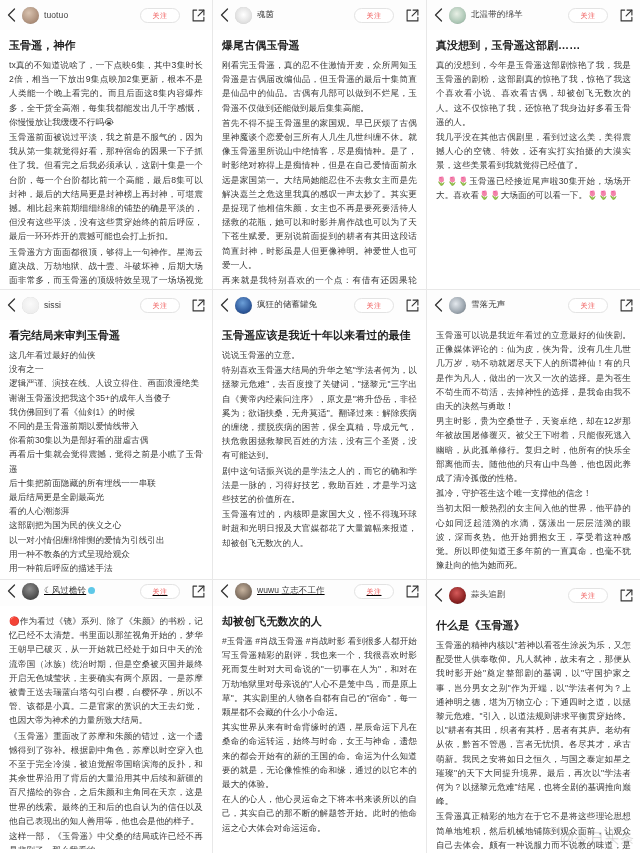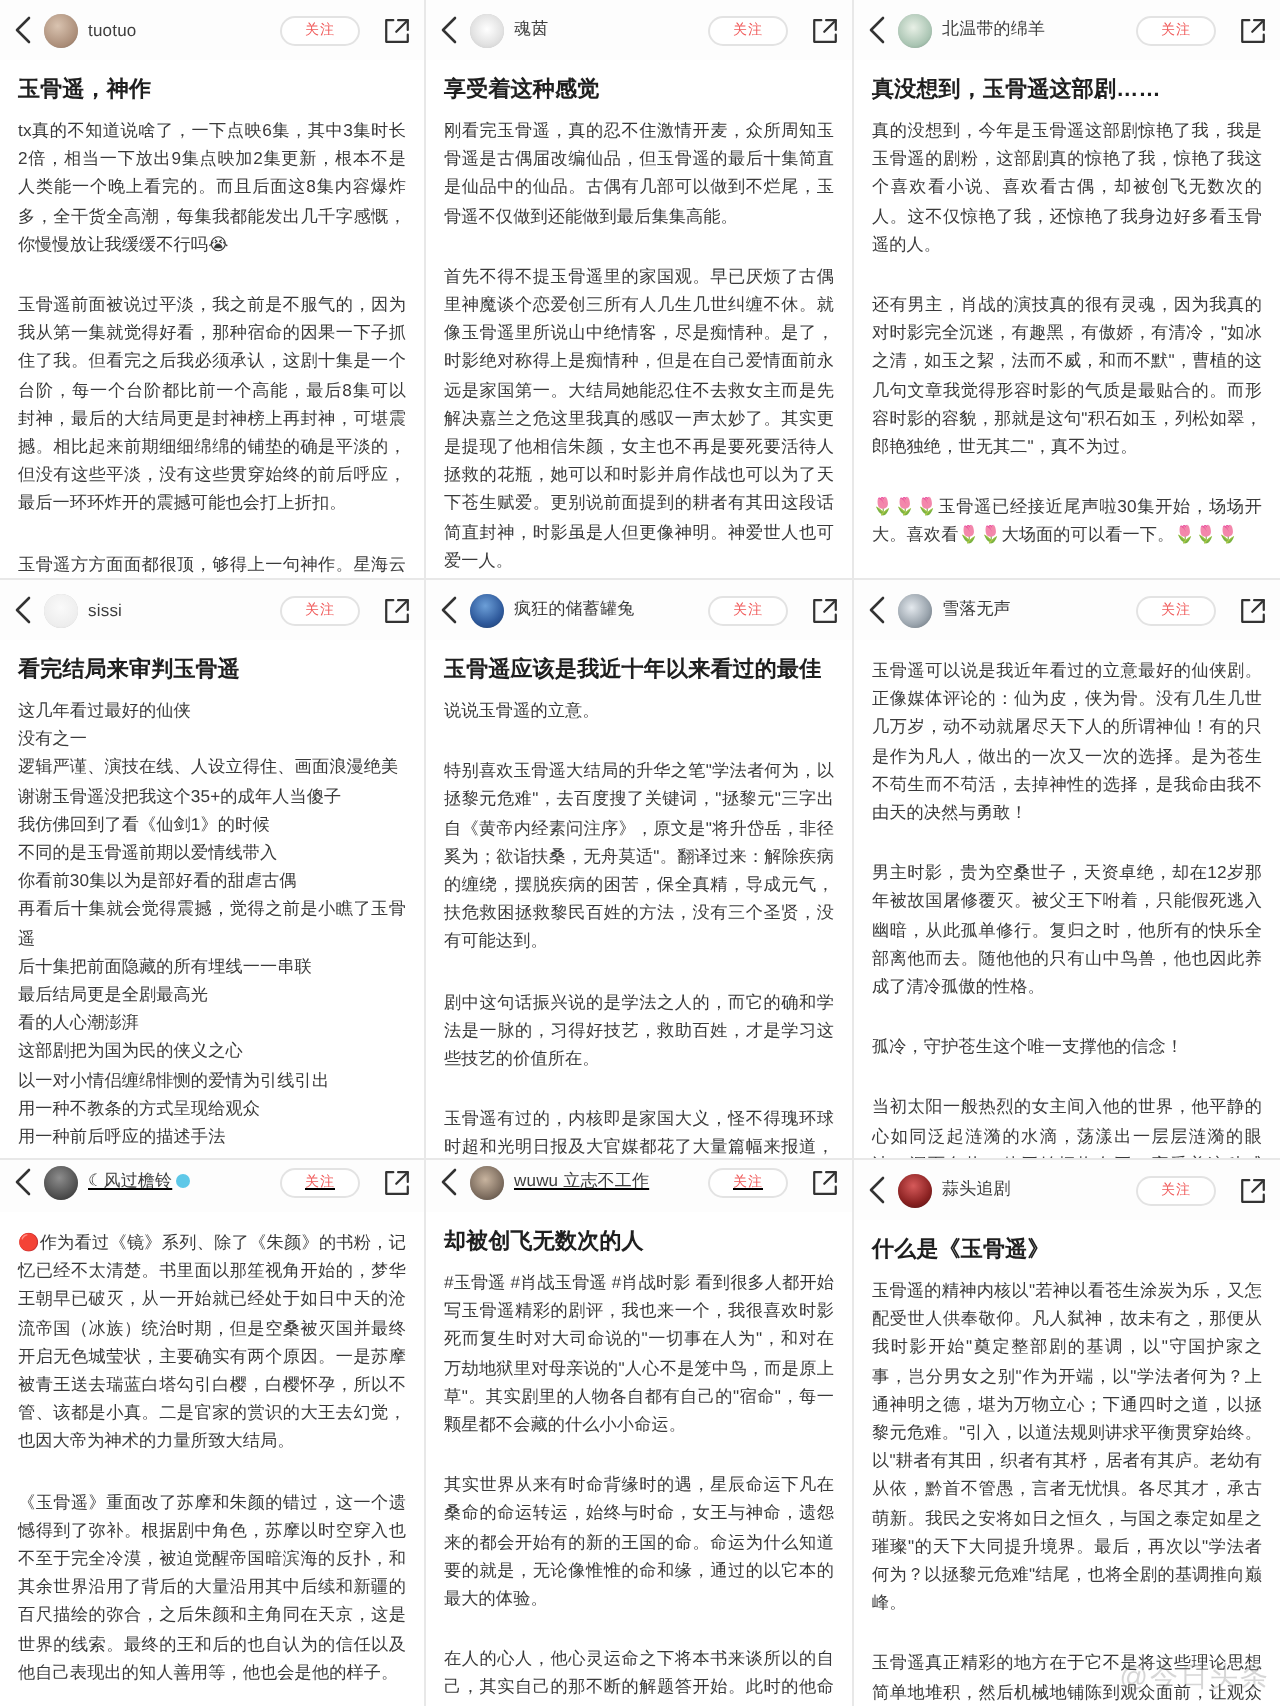--- a/index.html
+++ b/index.html
@@ -106,21 +106,21 @@
   }
   .ptext {
     font-size:8.6px;
     color:#3a3a3a;
     line-height:14.2px;
     letter-spacing:.05px;
     text-align:justify;
     white-space:pre-wrap;
     word-break:break-all;
   }
-  .ptext + .ptext { margin-top:16px; }
+  .ptext + .ptext { margin-top:1px; }
 
   
   .panel.clip .pheader { margin-top:-4px;text-decoration:underline; }
 
   .watermark {
     position:absolute;
     right:5px; bottom:5px;
     font-size:14px;
     color:rgba(120,120,120,.30);
     letter-spacing:1px;
@@ -175,21 +175,21 @@
       <span class="follow-btn">关注</span>
       <span class="share-icon">
         <svg width="13" height="13" viewBox="0 0 14 14">
             <path d="M5 1.2 H1.2 V12.8 H12.8 V9" stroke="#333" stroke-width="1.2" fill="none" stroke-linecap="round" stroke-linejoin="round"></path>
             <path d="M7.6 1.2 H12.8 V6.4" stroke="#333" stroke-width="1.2" fill="none" stroke-linecap="round" stroke-linejoin="round"></path>
             <path d="M12.8 1.2 L6.6 7.4" stroke="#333" stroke-width="1.2" fill="none" stroke-linecap="round"></path>
           </svg>
       </span>
     </div>
     <div class="pbody">
-      <div class="ptitle">享受着这种感觉</div>
+      <div class="ptitle">爆尾古偶玉骨遥</div>
       <div class="ptext">刚看完玉骨遥，真的忍不住激情开麦，众所周知玉骨遥是古偶届改编仙品，但玉骨遥的最后十集简直是仙品中的仙品。古偶有几部可以做到不烂尾，玉骨遥不仅做到还能做到最后集集高能。</div>
       <div class="ptext">首先不得不提玉骨遥里的家国观。早已厌烦了古偶里神魔谈个恋爱创三所有人几生几世纠缠不休。就像玉骨遥里所说山中绝情客，尽是痴情种。是了，时影绝对称得上是痴情种，但是在自己爱情面前永远是家国第一。大结局她能忍住不去救女主而是先解决嘉兰之危这里我真的感叹一声太妙了。其实更是提现了他相信朱颜，女主也不再是要死要活待人拯救的花瓶，她可以和时影并肩作战也可以为了天下苍生赋爱。更别说前面提到的耕者有其田这段话简直封神，时影虽是人但更像神明。神爱世人也可爱一人。</div>
       <div class="ptext">再来就是我特别喜欢的一个点：有借有还因果轮回。我觉得玉骨遥全程都贯彻了这一点，男女主</div>
     </div>
   </div>
 
   <div class="panel">
     <div class="pheader">
       <span class="back-icon">
         <svg width="9" height="14" viewBox="0 0 9 14">
@@ -205,21 +205,21 @@
         <svg width="13" height="13" viewBox="0 0 14 14">
             <path d="M5 1.2 H1.2 V12.8 H12.8 V9" stroke="#333" stroke-width="1.2" fill="none" stroke-linecap="round" stroke-linejoin="round"></path>
             <path d="M7.6 1.2 H12.8 V6.4" stroke="#333" stroke-width="1.2" fill="none" stroke-linecap="round" stroke-linejoin="round"></path>
             <path d="M12.8 1.2 L6.6 7.4" stroke="#333" stroke-width="1.2" fill="none" stroke-linecap="round"></path>
           </svg>
       </span>
     </div>
     <div class="pbody">
       <div class="ptitle">真没想到，玉骨遥这部剧……</div>
       <div class="ptext">真的没想到，今年是玉骨遥这部剧惊艳了我，我是玉骨遥的剧粉，这部剧真的惊艳了我，惊艳了我这个喜欢看小说、喜欢看古偶，却被创飞无数次的人。这不仅惊艳了我，还惊艳了我身边好多看玉骨遥的人。</div>
-      <div class="ptext">还有男主，肖战的演技真的很有灵魂，因为我真的对时影完全沉迷，有趣黑，有傲娇，有清冷，"如冰之清，如玉之絜，法而不威，和而不默"，曹植的这几句文章我觉得形容时影的气质是最贴合的。而形容时影的容貌，那就是这句"积石如玉，列松如翠，郎艳独绝，世无其二"，真不为过。</div>
+      <div class="ptext">我几乎没在其他古偶剧里，看到过这么美，美得震撼人心的空镜、特效，还有实打实拍摄的大漠实景，这些美景看到我就觉得已经值了。</div>
       <div class="ptext">🌷🌷🌷玉骨遥已经接近尾声啦30集开始，场场开大。喜欢看🌷🌷大场面的可以看一下。🌷🌷🌷</div>
     </div>
   </div>
 
   <div class="panel">
     <div class="pheader">
       <span class="back-icon">
         <svg width="9" height="14" viewBox="0 0 9 14">
             <path d="M7.5 1 L1.5 7 L7.5 13" stroke="#333" stroke-width="1.3" fill="none" stroke-linecap="round" stroke-linejoin="round"></path>
           </svg>

